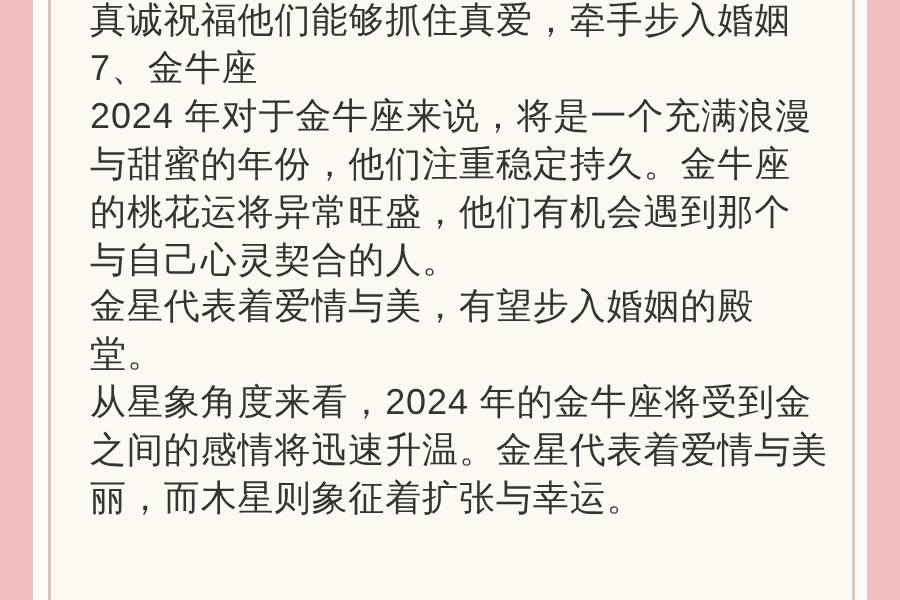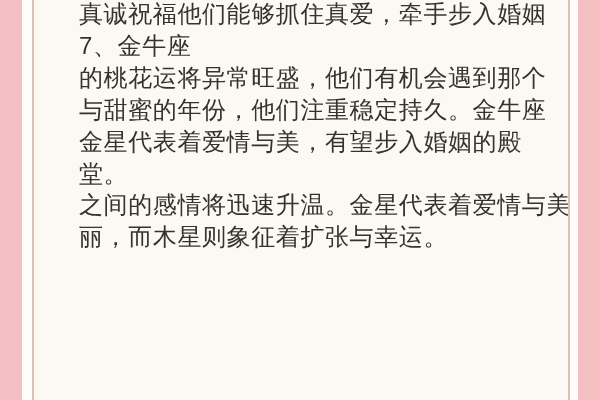--- a/index.html
+++ b/index.html
@@ -27,21 +27,21 @@
   .content-box {
     position: absolute;
     left: 32px;
     right: 30px;
     top: 0;
     bottom: 0;
     box-sizing: border-box;
     border-left: 2px solid #d9c3b9;
     border-right: 2px solid #d9c3b9;
     background: #fcf9f2;
-    padding: 0 45px;
+    padding: 0 26px;
     overflow: hidden;
   }
   .text-lines {
     margin-top: -2px;
   }
   .text-line {
     font-size: 24px;
     line-height: 31.9px;
     letter-spacing: 0.6px;
     color: #333333;
@@ -51,20 +51,23 @@
 </style>
 </head>
 <body>
 
 <div class="card"></div>
 
 <div class="content-box">
   <div class="text-lines">
     <div class="text-line">真诚祝福他们能够抓住真爱，牵手步入婚姻</div>
     <div class="text-line">7、金牛座</div>
+    <div class="text-line">2024 年对于金牛座来说，将是一个充满浪漫</div>
+    <div class="text-line">与甜蜜的年份，他们注重稳定持久。金牛座</div>
     <div class="text-line">的桃花运将异常旺盛，他们有机会遇到那个</div>
-    <div class="text-line">与甜蜜的年份，他们注重稳定持久。金牛座</div>
+    <div class="text-line">与自己心灵契合的人。</div>
     <div class="text-line">金星代表着爱情与美，有望步入婚姻的殿</div>
     <div class="text-line">堂。</div>
+    <div class="text-line">从星象角度来看，2024 年的金牛座将受到金</div>
     <div class="text-line">之间的感情将迅速升温。金星代表着爱情与美</div>
     <div class="text-line">丽，而木星则象征着扩张与幸运。</div>
   </div>
 </div>
 
 </body></html>

